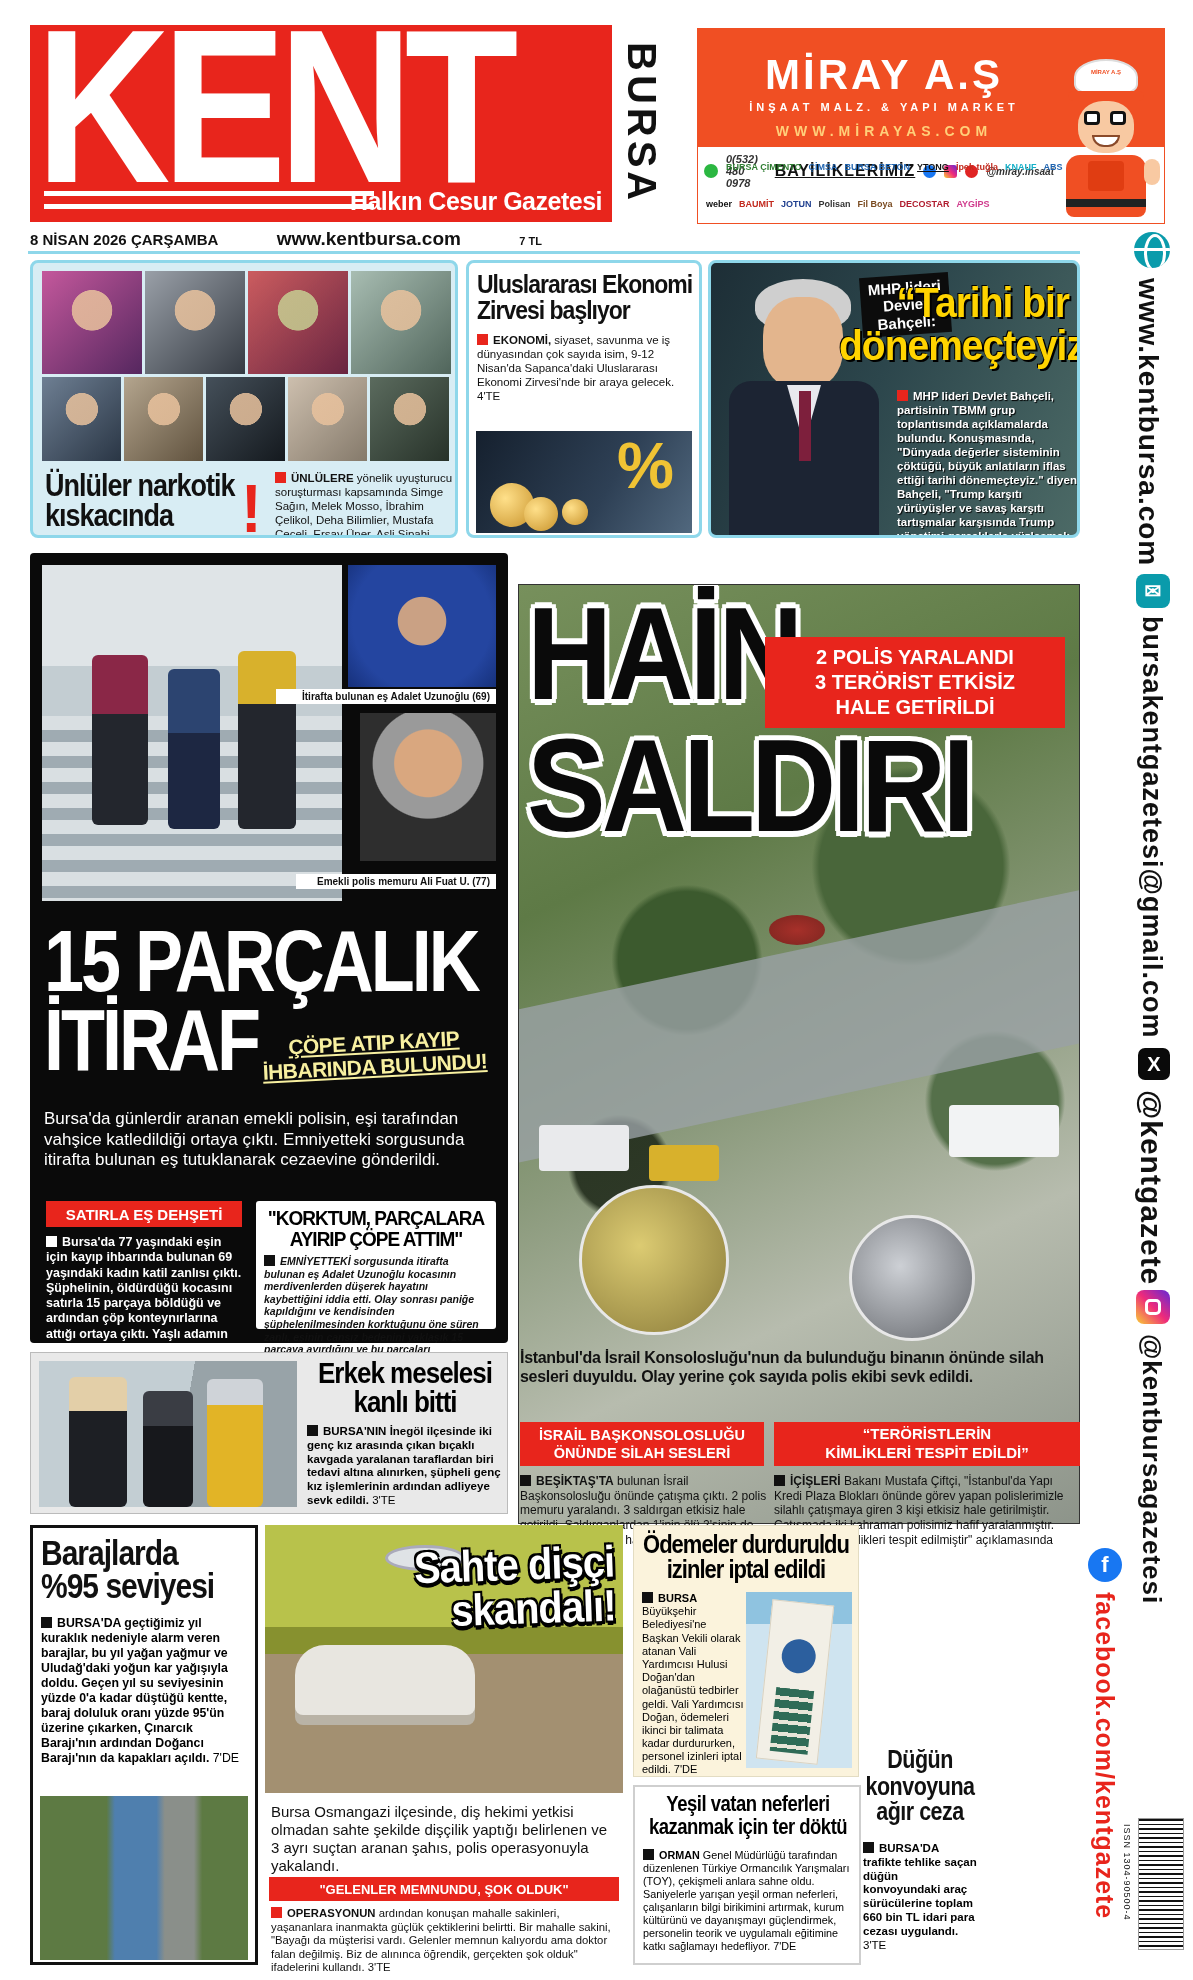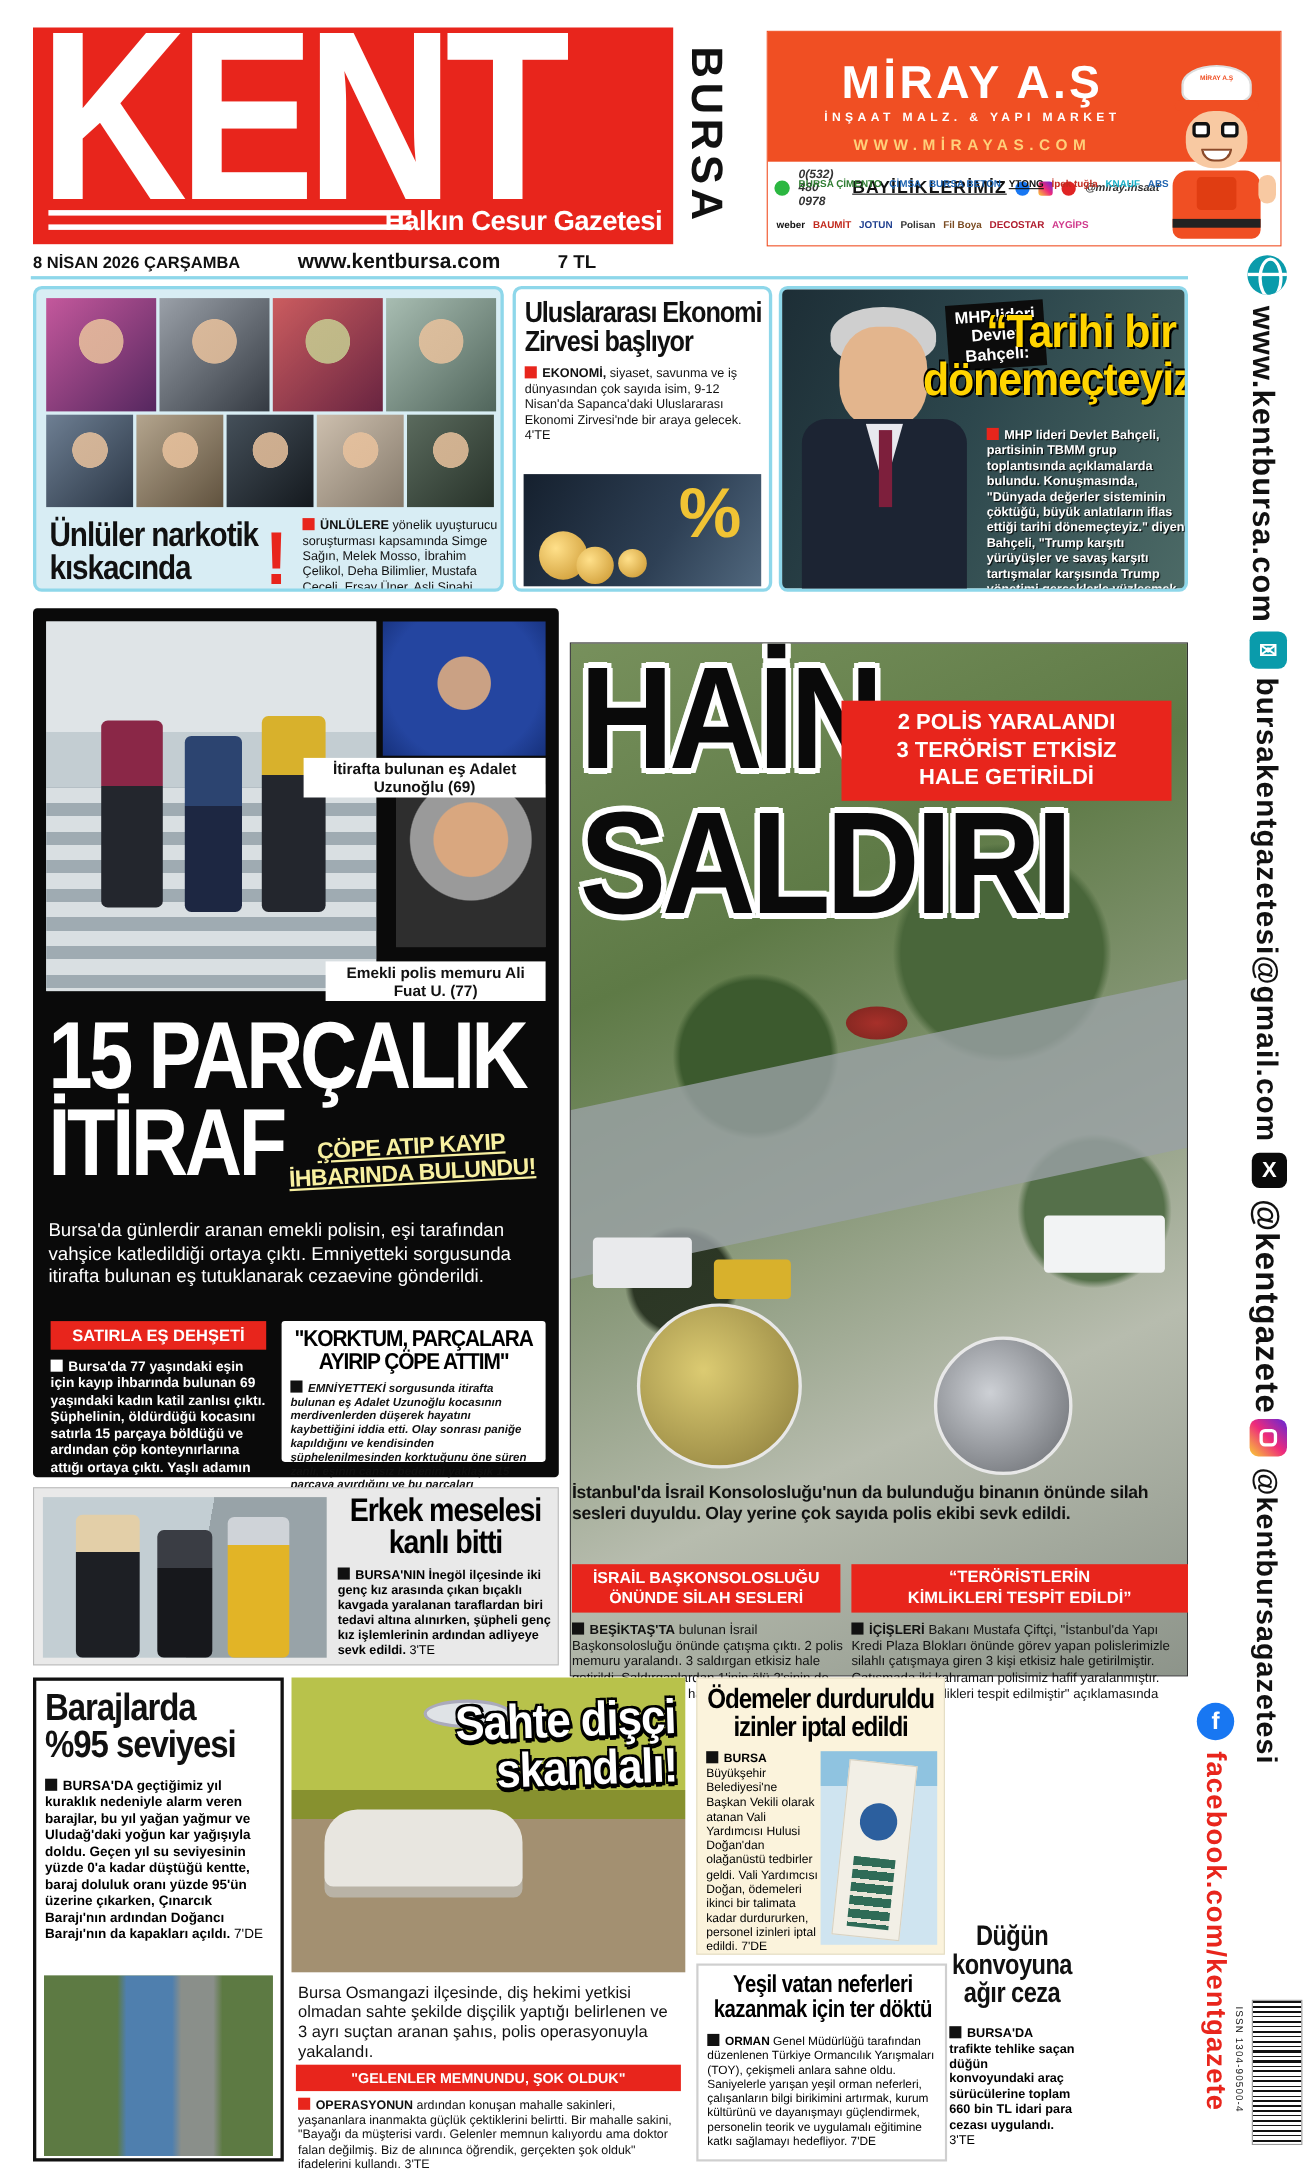--- a/index.html
+++ b/index.html
@@ -11,21 +11,21 @@
 
   
   .logo-box { left:30px; top:25px; width:582px; height:197px; background:var(--c-red,#e8251c); overflow:hidden; }
   .logo-word { position:absolute; left:6px; top:-28px; color:#fff; font-weight:bold; font-size:186px; letter-spacing:-8px; transform:scaleY(1.18); transform-origin:top left; line-height:1; }
   .logo-rule { position:absolute; left:14px; height:5px; width:330px; background:#fff; }
   .logo-tag { position:absolute; right:10px; bottom:6px; color:#fff; font-weight:bold; font-size:25px; letter-spacing:-0.5px; }
   .bursa-vert { left:612px; top:25px; height:197px; width:52px; writing-mode:vertical-rl; font-weight:bold; font-size:40px; color:#111; letter-spacing:4px; text-align:center; }
   .dateline { left:30px; top:228px; width:582px; display:flex; justify-content:space-between; align-items:baseline; }
   .dl-date { font-weight:bold; font-size:15px; color:#111; }
   .dl-site { font-weight:bold; font-size:19px; color:#111; }
-  .dl-price { font-weight:bold; font-size:17px; color:#111; }
+  .dl-price { font-weight:bold; font-size:11px; color:#111; }
   .top-rule { left:28px; top:251px; width:1052px; height:3px; background:var(--c-cyan,#8ed7ea); }
 
   
   .ad { left:697px; top:28px; width:468px; height:196px; background:#fff; border:1px solid var(--c-orange,#f04f23); }
   .ad-orange { position:absolute; left:0; top:0; width:100%; height:118px; background:var(--c-orange,#f04f23); }
   .ad-brand { position:absolute; left:36px; top:22px; width:300px; text-align:center; color:#fff; font-weight:bold; font-size:42px; letter-spacing:3px; }
   .ad-sub { position:absolute; left:36px; top:72px; width:300px; text-align:center; color:#fff; font-weight:bold; font-size:11px; letter-spacing:4px; }
   .ad-site { position:absolute; left:36px; top:94px; width:300px; text-align:center; color:#ffcf7a; font-weight:bold; font-size:14px; letter-spacing:5px; }
   .ad-row1 { position:absolute; left:6px; top:124px; width:350px; display:flex; align-items:center; gap:8px; }
   .wa-dot { width:14px; height:14px; border-radius:50%; background:#2bb741; flex:0 0 auto; }
@@ -115,21 +115,21 @@
   .bah-hl { position:absolute; right:8px; top:18px; width:230px; text-align:right; color:var(--c-yellowhl,#ffd400); font-size:39px; font-weight:bold; line-height:1.02; letter-spacing:-1px; transform:scaleY(1.08); transform-origin:top right; text-shadow:2px 2px 0 #000,-1px -1px 0 #000; }
   .bah-body { position:absolute; left:186px; top:126px; width:180px; color:#fff; font-weight:bold; font-size:11.5px; line-height:1.22; text-shadow:1px 1px 1px #000; }
 
   
   .itiraf { left:30px; top:553px; width:478px; height:790px; background:#0a0a0a; border-radius:4px; }
   .stairs { position:absolute; left:12px; top:12px; width:300px; height:336px;
     background:linear-gradient(180deg,#dfe4e7 0 30%,#c3cdd2 30% 100%),#cfd6da; }
   .stairs::after { content:""; position:absolute; left:0; top:45%; width:100%; height:55%;
     background:repeating-linear-gradient(180deg,#d9dfe2 0 14px,#9fabb2 14px 26px); }
   .fig { position:absolute; border-radius:6px; z-index:2; }
-  .cap-strip { position:absolute; background:#fff; color:#111; font-size:14px; font-weight:bold; text-align:center; padding:2px 6px; z-index:3; }
+  .cap-strip { position:absolute; background:#fff; color:#111; font-size:10px; font-weight:bold; text-align:right; padding:2px 6px; z-index:3; }
   .port1 { position:absolute; left:318px; top:12px; width:148px; height:122px; background:radial-gradient(circle at 50% 46%,#caa184 0 24%,#2445a0 25% 70%,#16307a 100%); }
   .port2 { position:absolute; left:330px; top:160px; width:136px; height:148px; background:radial-gradient(circle at 50% 34%,#d9a77f 0 28%,#9a9a9a 29% 46%,#2e2e2e 47%),#3a3a3a; }
   .itiraf-hl { position:absolute; left:14px; top:368px; color:#fff; font-size:72px; letter-spacing:-3px; font-weight:bold; line-height:0.92; transform:scaleY(1.2); transform-origin:top left; }
   .itiraf-badge { position:absolute; left:232px; top:478px; color:var(--c-yellow,#f8f0a0); font-weight:bold; font-size:21px; line-height:1.15; text-align:center; text-decoration:underline; transform:rotate(-3deg); letter-spacing:-0.5px; }
   .itiraf-intro { position:absolute; left:14px; top:556px; width:452px; color:#fff; font-weight:normal; font-size:17px; line-height:1.22; }
   .sub1-bar { position:absolute; left:16px; top:648px; width:196px; height:26px; font-size:15px; }
   .sub1-body { position:absolute; left:16px; top:682px; width:198px; color:#fff; font-weight:bold; font-size:12.5px; line-height:1.22; }
   .sub2 { position:absolute; left:226px; top:648px; width:240px; height:128px; background:#fff; border-radius:3px; padding:6px 8px; }
   .sub2-title { font-weight:bold; font-size:19px; line-height:1.0; text-align:center; letter-spacing:-1px; transform:scaleY(1.1); transform-origin:top center; }
   .sub2-body { margin-top:10px; font-style:italic; font-weight:bold; font-size:10.5px; line-height:1.2; color:#111; }

